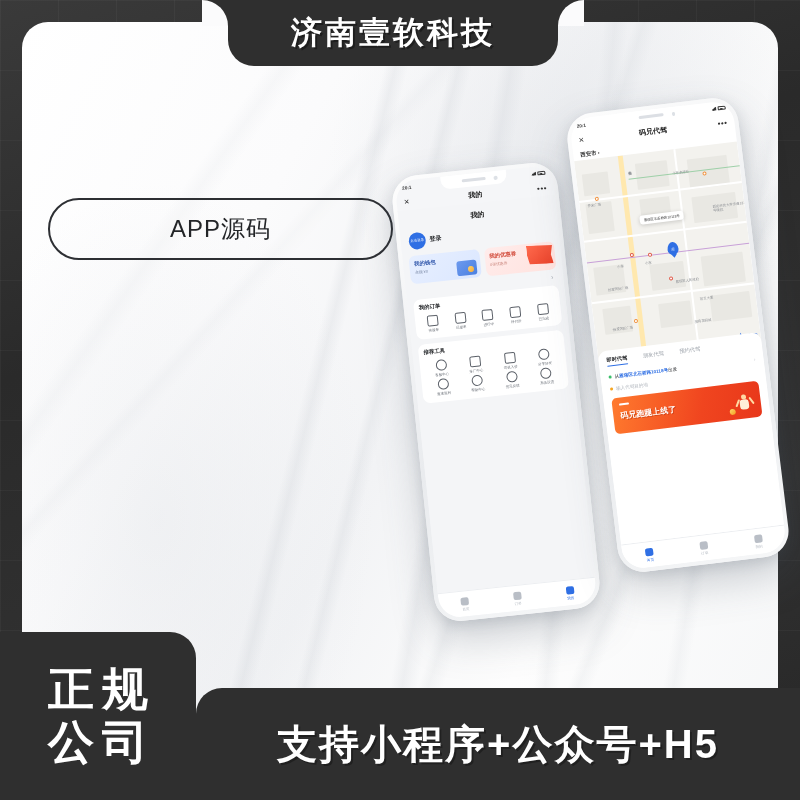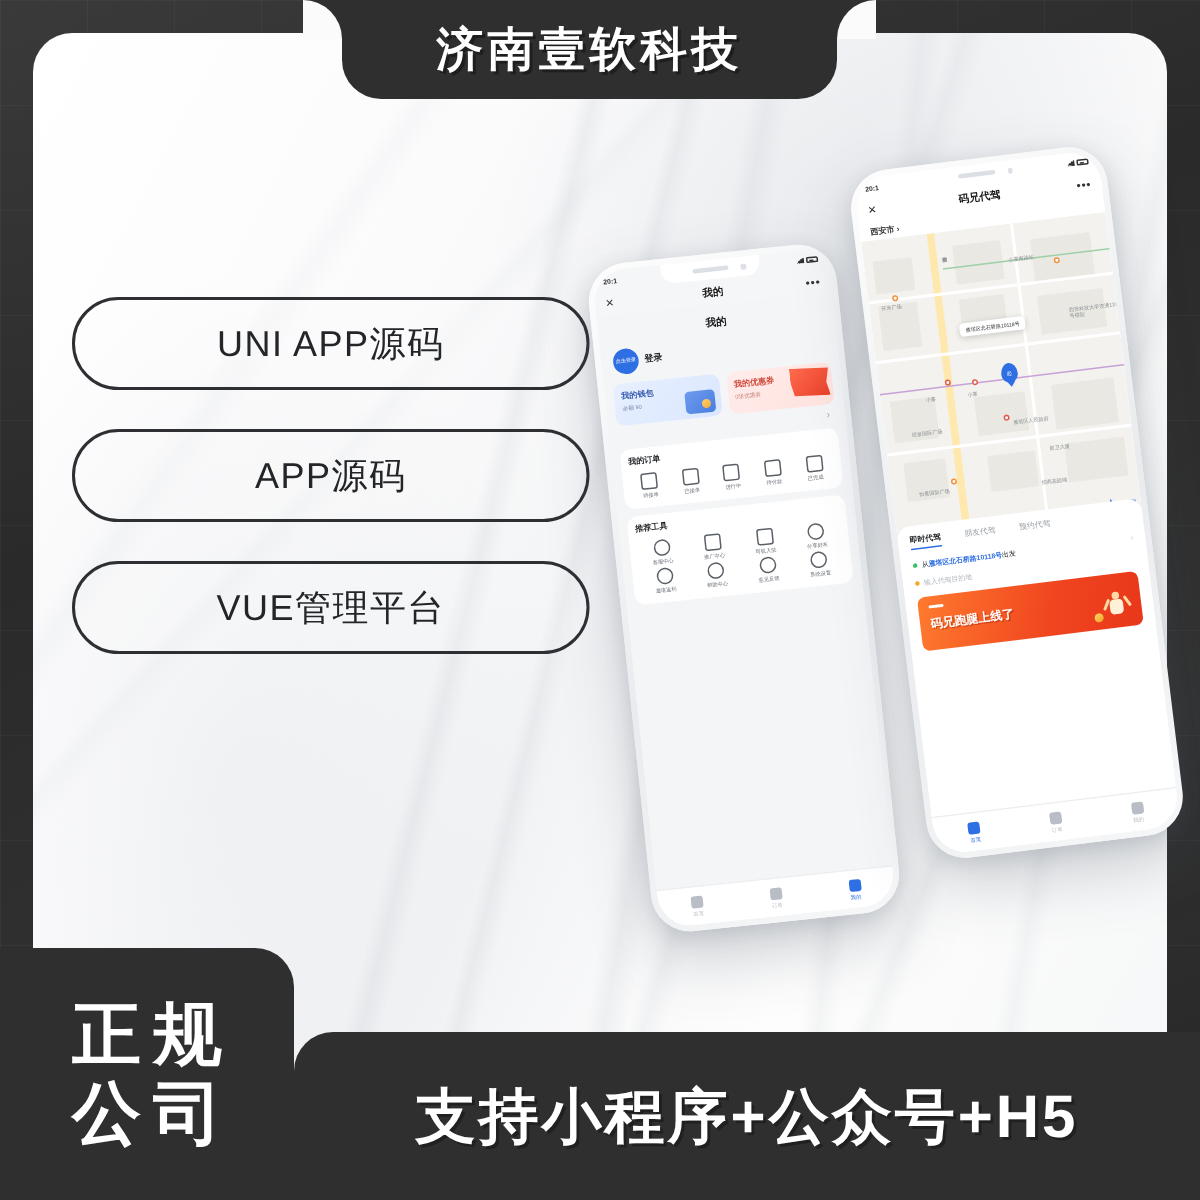--- a/index.html
+++ b/index.html
@@ -275,27 +275,21 @@
     </div>
   <div class="notch-r">
       <i></i>
     </div>
   <div class="top-tab">
     <div class="txt">济南壹软科技</div>
   </div>
 
   <div class="left-col">
     <div class="pill">
-      <span>UNI APP源码</span>
-    </div>
-    <div class="pill">
       <span>APP源码</span>
-    </div>
-    <div class="pill">
-      <span>VUE管理平台</span>
     </div>
   </div>
 
   <div class="phone" id="phoneA">
     <div class="screen">
 
       <div class="statusbar">
         <span>20:1</span>
         <span class="r">
           <i class="sig"></i>

